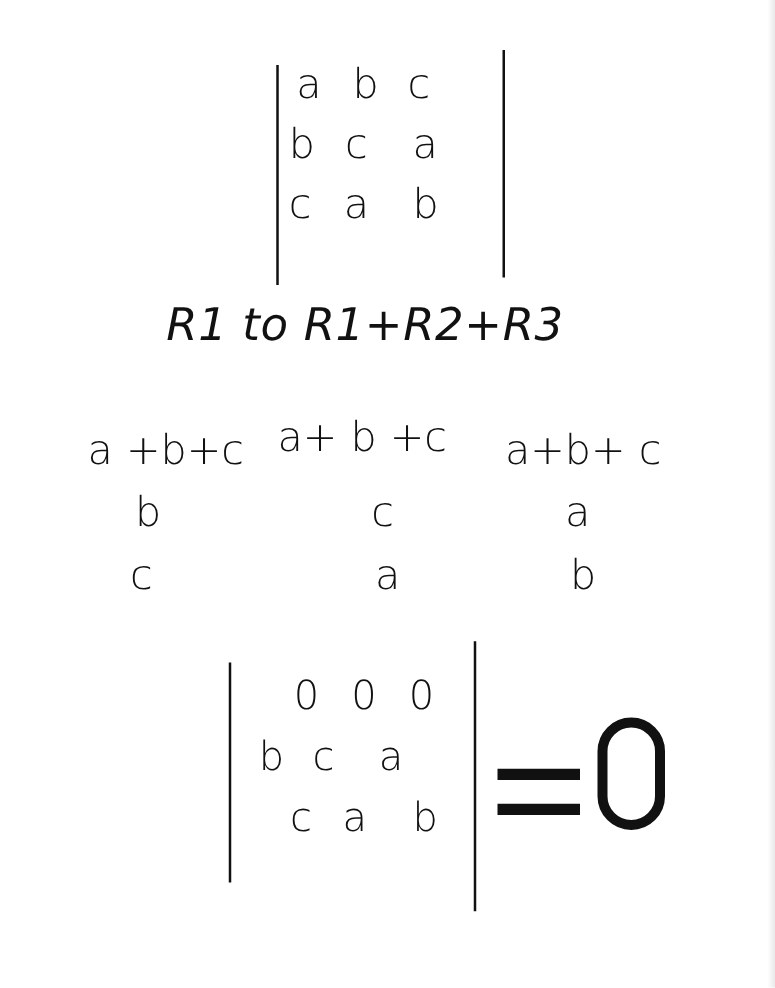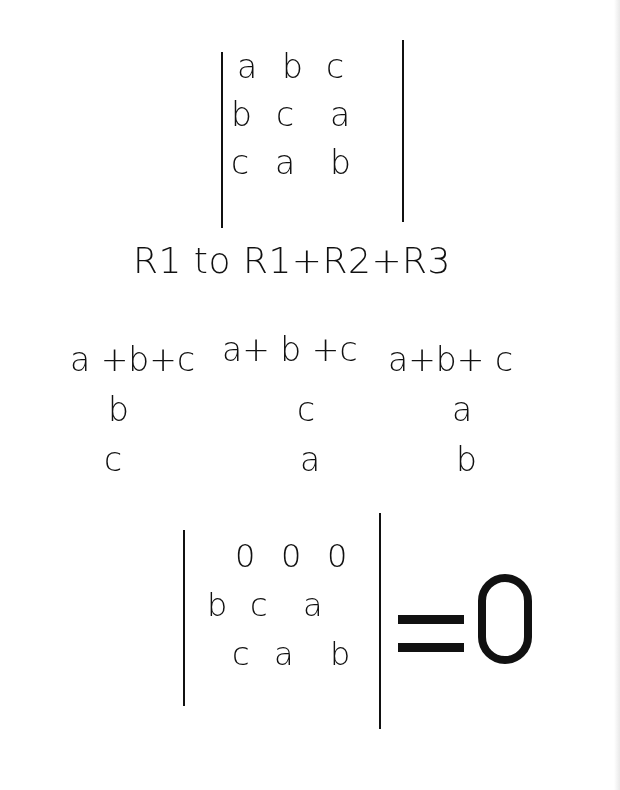--- a/index.html
+++ b/index.html
@@ -9,21 +9,21 @@
     font-family: "DejaVu Sans", sans-serif;
     color: #111111;
   }
   .edge-shadow {
     position: absolute; right: 0; top: 0; width: 6px; height: 790px;
     background: linear-gradient(to right, #ffffff, #e9e9e9);
   }
   .t { position: absolute; white-space: pre; line-height: 1; font-weight: 300; }
   .bar { position: absolute; width: 2px; background: #111111; }
   .m1 { font-size: 33px; }
-  .cap { font-size: 36px; letter-spacing: 0.5px; }
+  .cap { font-size: 36px; letter-spacing: 0.5px; font-style: italic; }
   .ex { font-size: 33px; }
   .m2 { font-size: 32px; }
   .eq { position: absolute; left: 398px; top: 575px; width: 68px; height: 70px; }
   .eq .l { position: absolute; left: 0; width: 66px; height: 9px; background: #111; }
   .zero-big {
     position: absolute; left: 478px; top: 574px; width: 54px; height: 90px;
     border: 8px solid #111; border-radius: 34px; box-sizing: border-box;
   }
 </style>
 </head>
@@ -46,21 +46,21 @@
   <span class="t m1" style="left:231px; top:146px;">c</span>
   <span class="t m1" style="left:275px; top:146px;">a</span>
   <span class="t m1" style="left:330px; top:146px;">b</span>
 </div>
 
 <span class="t cap" style="left:133px; top:243px;">R1 to R1+R2+R3</span>
 
 <div>
   <span class="t ex" style="left:70px; top:343px;">a +b+c</span>
   <span class="t ex" style="left:222px; top:333px;">a+ b +c</span>
-  <span class="t ex" style="left:388px; top:343px;">a+b+ c</span>
+  <span class="t ex" style="left:404px; top:343px;">a+b+ c</span>
 
   <span class="t ex" style="left:108px; top:393px;">b</span>
   <span class="t ex" style="left:297px; top:393px;">c</span>
   <span class="t ex" style="left:452px; top:393px;">a</span>
 
   <span class="t ex" style="left:104px; top:443px;">c</span>
   <span class="t ex" style="left:300px; top:443px;">a</span>
   <span class="t ex" style="left:456px; top:443px;">b</span>
 </div>
 

